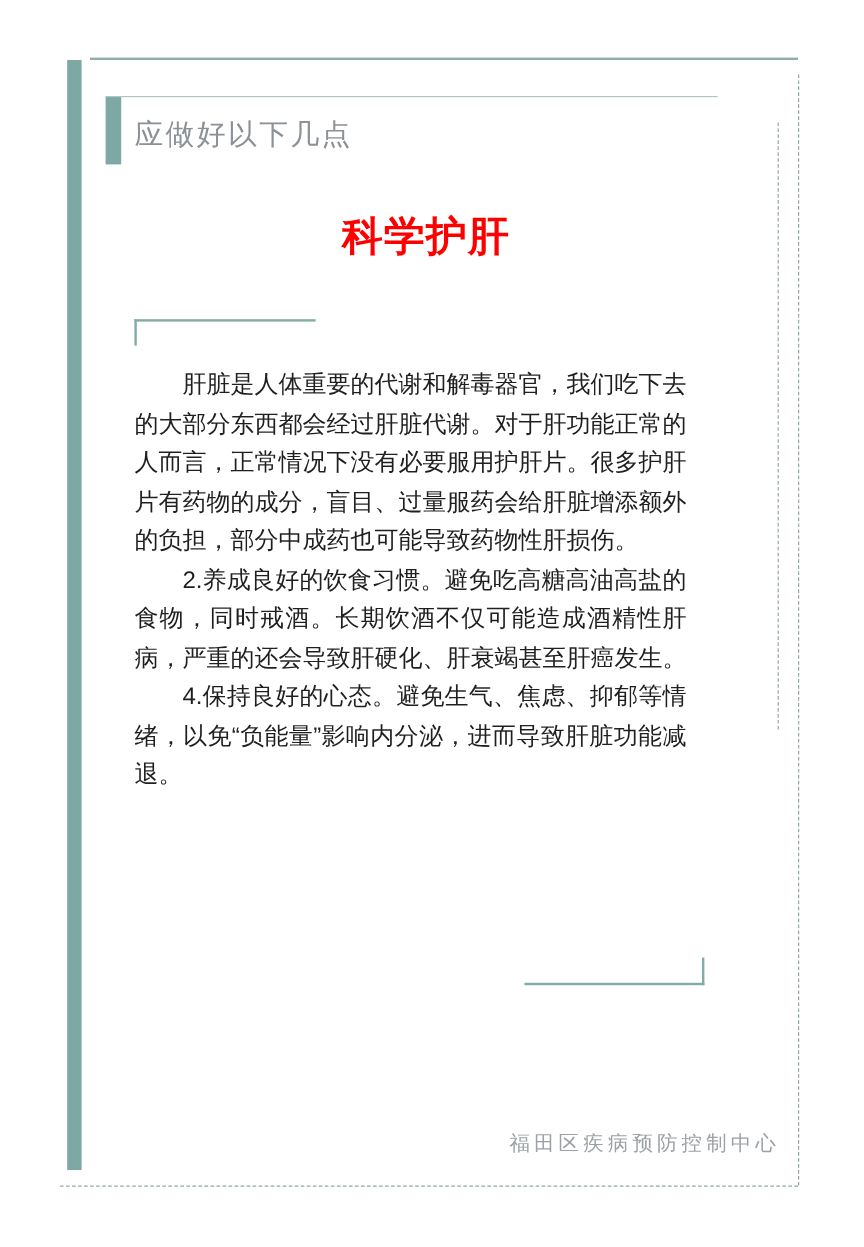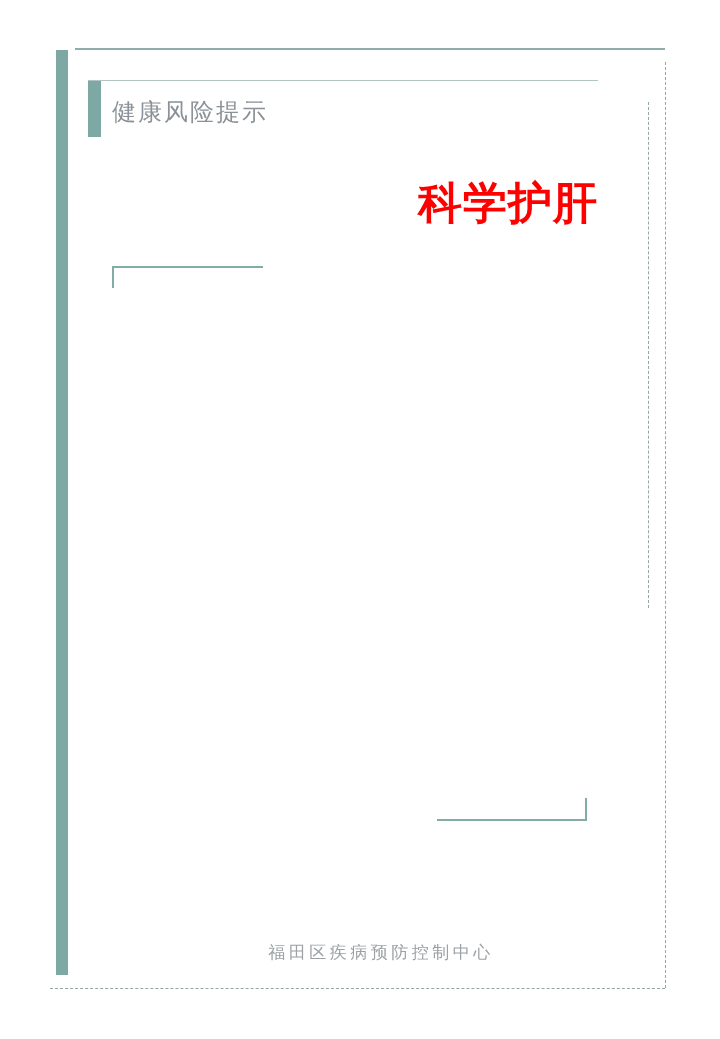--- a/index.html
+++ b/index.html
@@ -21,21 +21,21 @@
   .header-square { position: absolute; left: 88px; top: 80px; width: 13px; height: 57px; background: #7da8a3; }
   .header-rule { position: absolute; left: 88px; top: 80px; width: 510px; height: 1px; background: #b3c5c3; }
   .header-label {
     position: absolute; left: 112px; top: 96px; width: 400px;
     font-size: 24px; letter-spacing: 2px; color: #8b9196; font-weight: 400;
   }
 
   
   .doc-title {
     position: absolute; left: 112px; top: 174px; width: 486px;
-    text-align: right; font-size: 44px; font-weight: bold; color: #fe0000;
+    text-align: center; font-size: 34px; font-weight: bold; color: #fe0000;
     letter-spacing: 1px;
   }
 
   
   .corner-tl { position: absolute; left: 112px; top: 266px; width: 151px; height: 22px;
     border-top: 2px solid #84aca7; border-left: 2px solid #84aca7; }
   .corner-br { position: absolute; left: 437px; top: 798px; width: 150px; height: 23px;
     border-bottom: 2px solid #84aca7; border-right: 2px solid #84aca7; }
 
   
@@ -50,40 +50,43 @@
   .dash-v-outer { position: absolute; left: 665px; top: 62px; height: 926px; width: 0;
     border-left: 1px dashed #93a7a5; }
   .dash-v-inner { position: absolute; left: 648px; top: 102px; height: 506px; width: 0;
     border-left: 1px dashed #93a7a5; }
   .dash-h-bottom { position: absolute; left: 50px; top: 988px; width: 615px; height: 0;
     border-top: 1px dashed #93a7a5; }
 
   
   .footer-label {
     position: absolute; left: 112px; top: 941px; width: 538px;
-    text-align: center; font-size: 17px; letter-spacing: 3.5px; color: #9ba1a4;
+    text-align: right; font-size: 17px; letter-spacing: 3.5px; color: #9ba1a4;
   }
 </style>
 </head>
 <body>
 
 <div class="canvas">
 
   <div class="teal-bar"></div>
   <div class="top-rule"></div>
 
   <div class="header-square"></div>
   <div class="header-rule"></div>
-  <div class="header-label">健康风险提示</div>
+  <div class="header-label">应做好以下几点</div>
 
   <div class="doc-title">科学护肝</div>
 
   <div class="corner-tl"></div>
 
   <div class="body-text">
+    <p>肝脏是人体重要的代谢和解毒器官，我们吃下去的大部分东西都会经过肝脏代谢。对于肝功能正常的人而言，正常情况下没有必要服用护肝片。很多护肝片有药物的成分，盲目、过量服药会给肝脏增添额外的负担，部分中成药也可能导致药物性肝损伤。</p>
+    <p>2.养成良好的饮食习惯。避免吃高糖高油高盐的食物，同时戒酒。长期饮酒不仅可能造成酒精性肝病，严重的还会导致肝硬化、肝衰竭甚至肝癌发生。</p>
+    <p>4.保持良好的心态。避免生气、焦虑、抑郁等情绪，以免“负能量”影响内分泌，进而导致肝脏功能减退。</p>
   </div>
 
   <div class="corner-br"></div>
 
   <div class="dash-v-outer"></div>
   <div class="dash-v-inner"></div>
   <div class="dash-h-bottom"></div>
 
   <div class="footer-label">福田区疾病预防控制中心</div>
 

